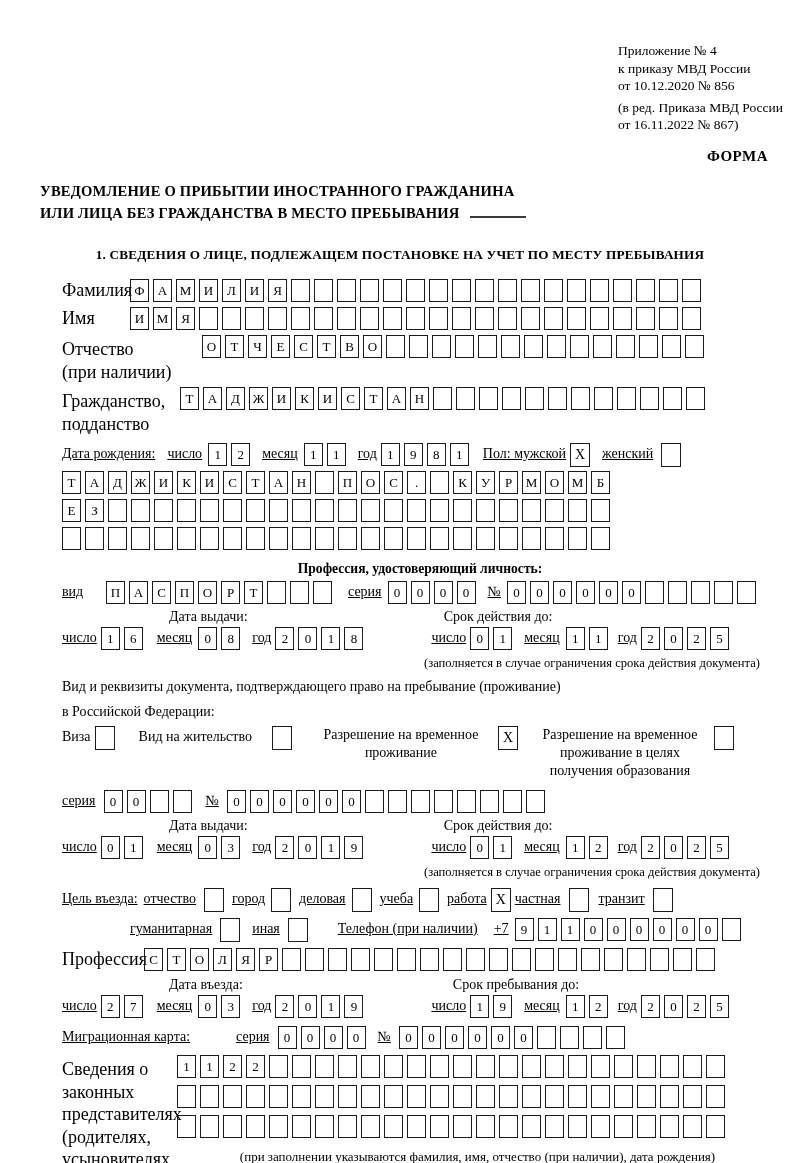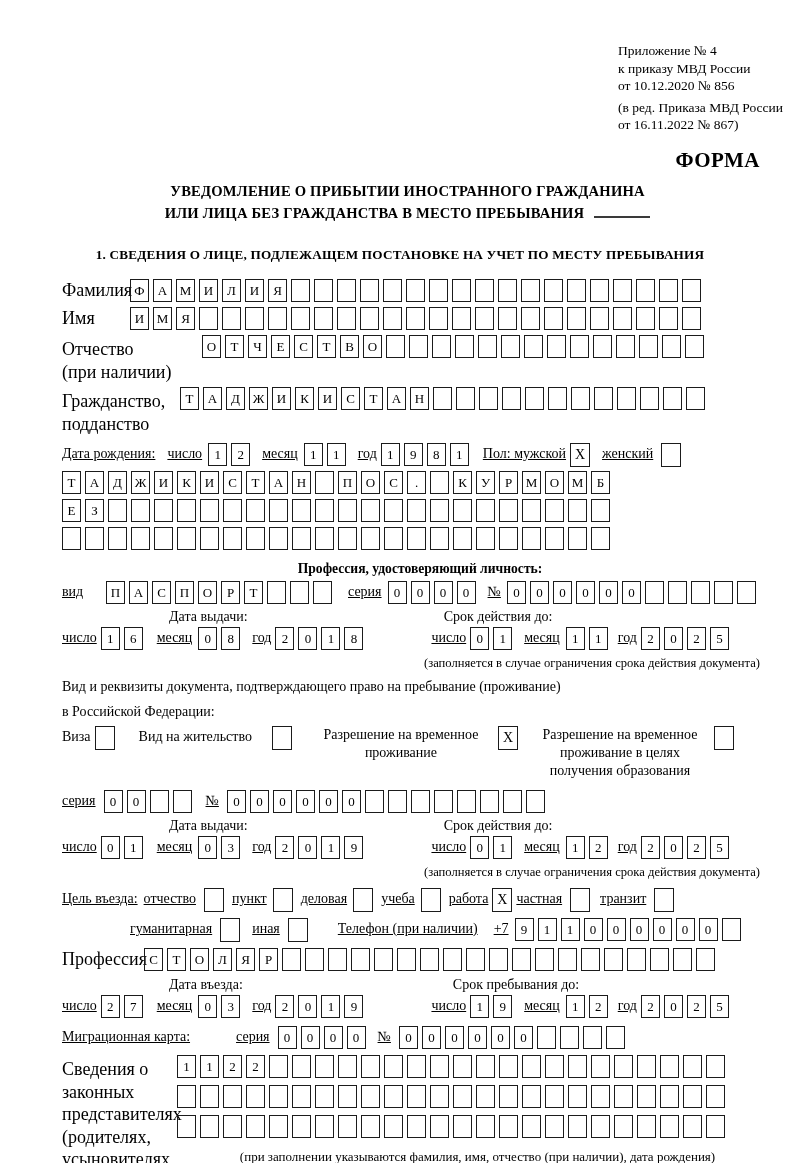--- a/index.html
+++ b/index.html
@@ -1,23 +1,23 @@
 <!DOCTYPE html>
 <html><head>
 <meta charset="utf-8">
 <style>
   html,body{margin:0;padding:0;background:#fff;}
   .page{position:relative;width:800px;height:1163px;background:#fff;color:#000;
         font-family:"Liberation Serif","DejaVu Serif",serif;font-size:14px;overflow:hidden;}
   
   .top-note{position:absolute;left:618px;top:42px;font-size:13.5px;line-height:17.5px;}
   .top-note .grp2{margin-top:4px;}
-  .forma{position:absolute;top:148px;right:40px;font-weight:bold;font-size:21px;letter-spacing:.5px;}
+  .forma{position:absolute;top:148px;right:32px;font-weight:bold;font-size:15px;letter-spacing:.5px;}
   
-  .title{margin:181px 25px 6px 40px;text-align:center;font-weight:bold;font-size:14.6px;line-height:21px;letter-spacing:.2px;}
+  .title{margin:181px 25px 6px 40px;text-align:left;font-weight:bold;font-size:14.6px;line-height:21px;letter-spacing:.2px;}
   .title-underline{display:inline-block;width:56px;border-bottom:2.5px solid #3a3a3a;height:14px;margin-left:10px;}
   .sec-head{margin:23px 20px 0 20px;text-align:center;font-weight:bold;font-size:13.2px;letter-spacing:.2px;}
   
   .main{padding:16px 22px 0 62px;}
   .frow{display:flex;align-items:flex-start;}
   .flabel{flex:none;font-size:18px;line-height:17px;padding-top:3px;}
   .lbl-lines div{line-height:22.5px;}
   
   .cells{display:inline-flex;flex:none;}
   .cell{width:17px;height:21px;border:1.5px solid #1b1b1b;margin-right:4px;flex:none;
@@ -460,21 +460,21 @@
           <span class="cell">2</span>
           <span class="cell">5</span>
         </span>
     </div>
     <div class="footnote">(заполняется в случае ограничения срока действия документа)</div>
 
     <div class="frow mt8">
       <span class="dlabel">Цель въезда:</span>
       <span class="dlabel gap6">отчество</span>
       <span class="cb gap8"></span>
-      <span class="dlabel gap8">пункт</span>
+      <span class="dlabel gap8">город</span>
       <span class="cb gap6"></span>
       <span class="dlabel gap8">деловая</span>
       <span class="cb gap6"></span>
       <span class="dlabel gap8">учеба</span>
       <span class="cb gap6"></span>
       <span class="dlabel gap8">работа</span>
       <span class="cb gap4">X</span>
       <span class="dlabel gap4">частная</span>
       <span class="cb gap8"></span>
       <span class="dlabel gap10">транзит</span>

